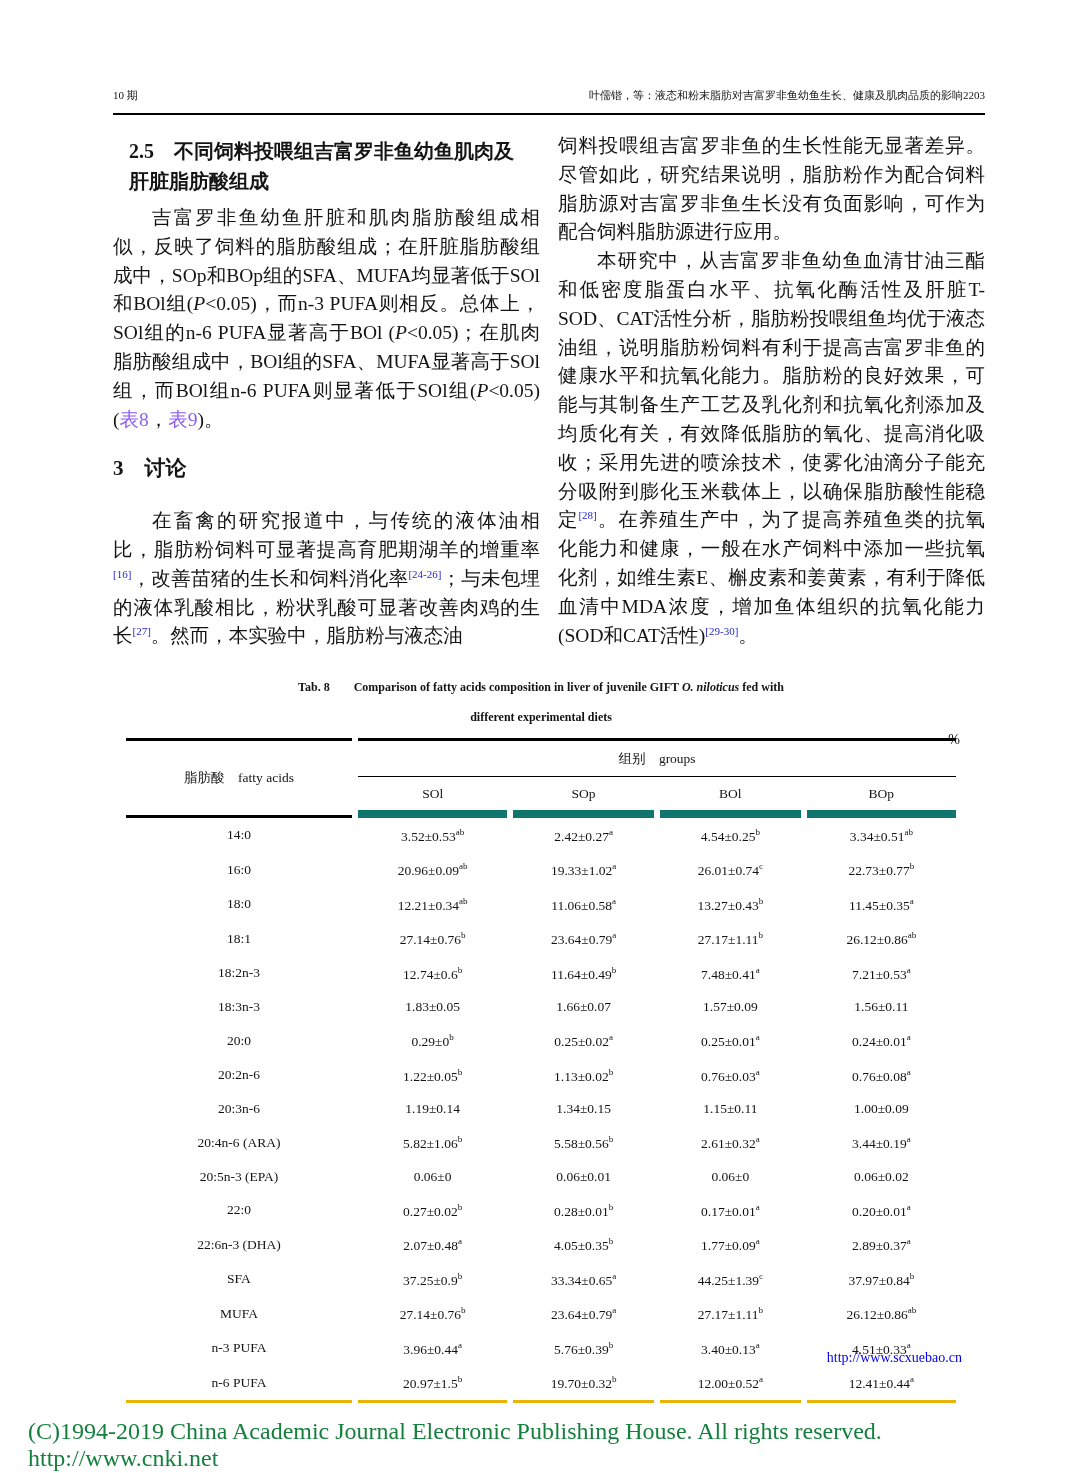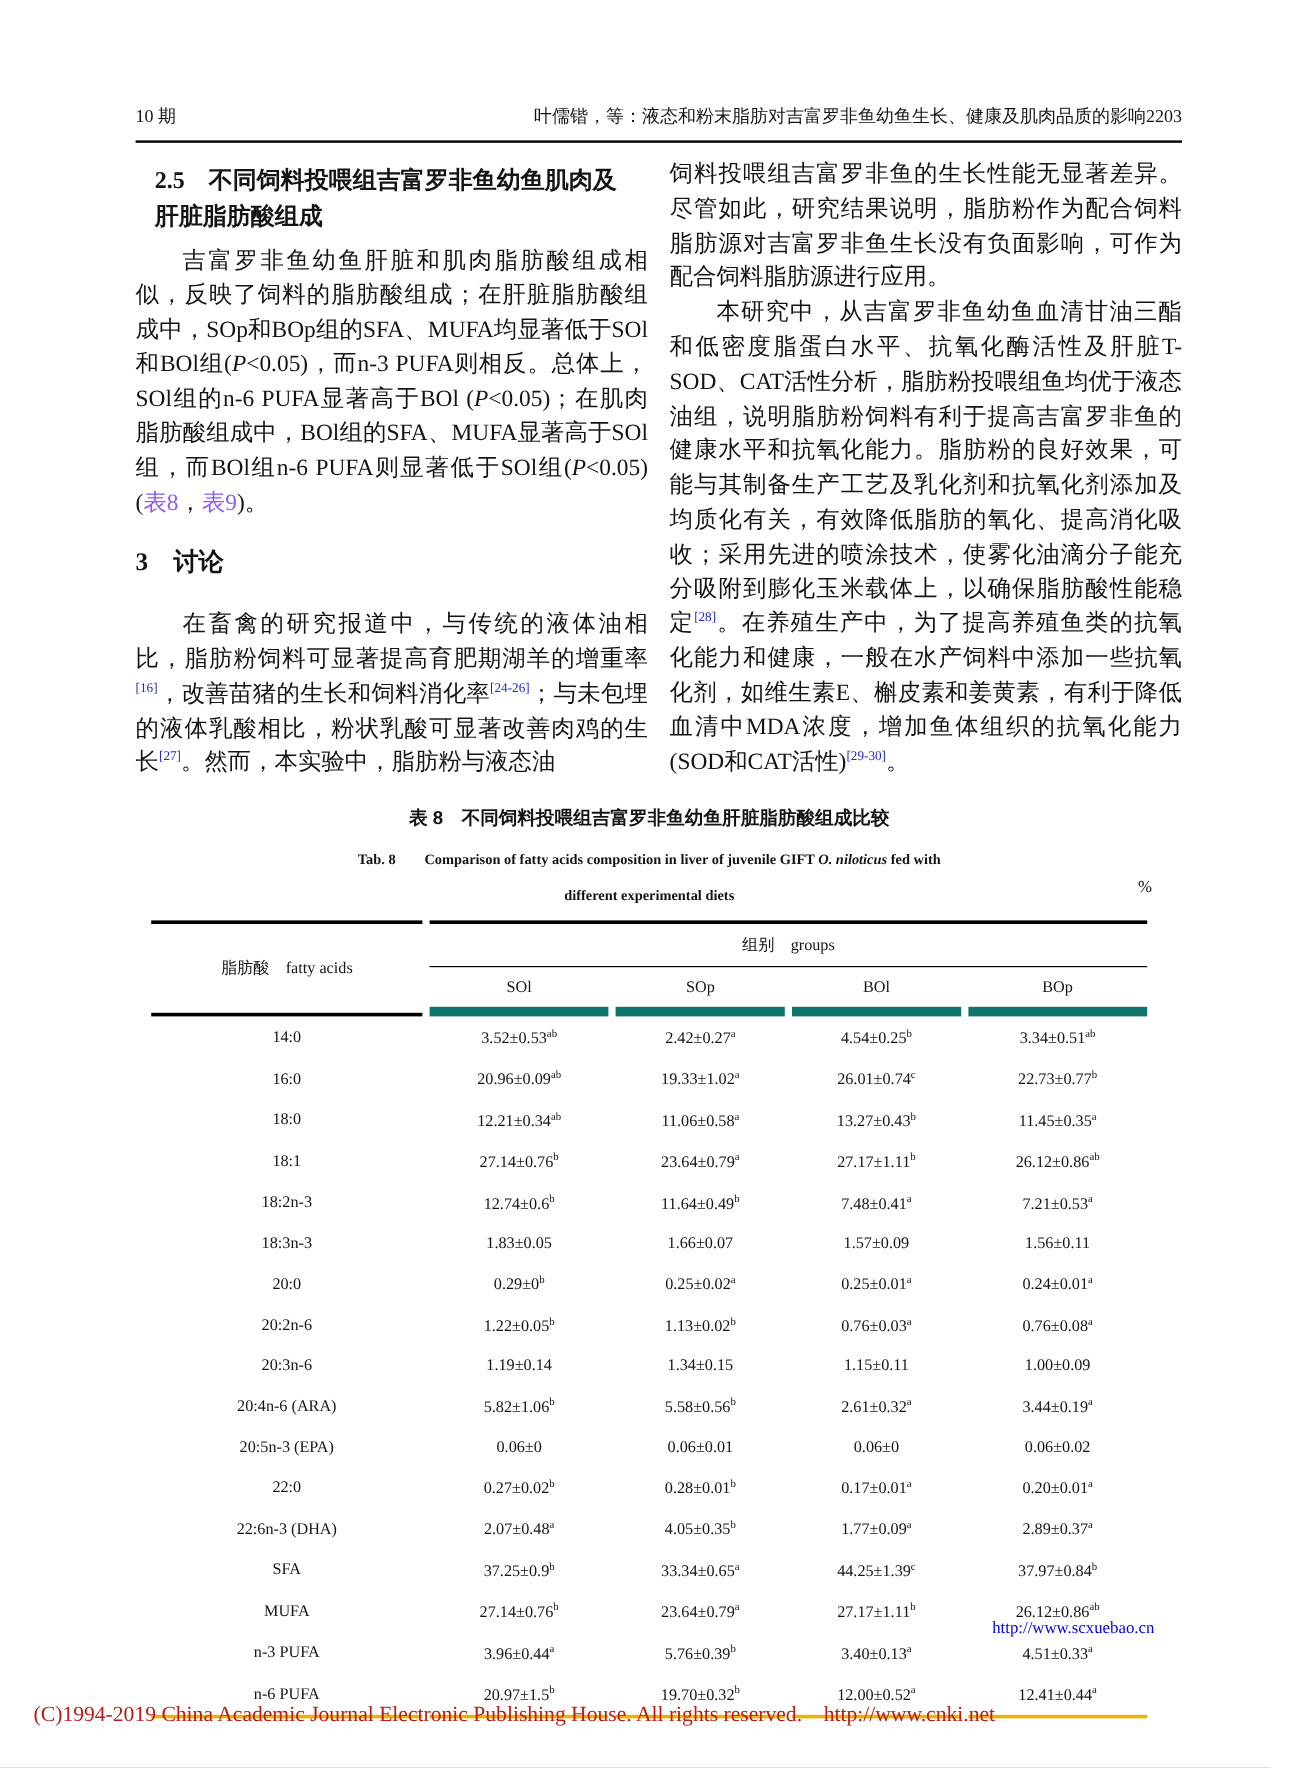--- a/index.html
+++ b/index.html
@@ -6,21 +6,21 @@
   body { background:#888; }
   .page {
     position:relative; width:1084px; height:1473px; margin:0 auto;
     background:#ffffff; overflow:hidden;
     font-family:"Liberation Serif","DejaVu Serif",serif; color:#141414;
   }
   
   .runhead {
     position:absolute; top:88px; left:113px; width:872px;
     display:flex; justify-content:space-between; align-items:baseline;
-    font-size:15px; padding-bottom:10px; border-bottom:2.5px solid #000;
+    font-size:11px; padding-bottom:10px; border-bottom:2.5px solid #000;
   }
   .runhead .ctr { flex:1; text-align:right; }
   
   .cols {
     position:absolute; top:132px; left:113px; width:872px;
     display:flex; gap:18px;
   }
   .col { width:427px; font-size:19.5px; line-height:28.8px; text-align:justify; }
   .sec-h { font-size:20px; font-weight:bold; line-height:30px; margin:4px 16px 8px; text-align:left; }
   .col p { text-indent:2em; }
@@ -42,21 +42,21 @@
   th.topcell { border-top:3px solid #000; }
   th.grouphdr { border-bottom:1.5px solid #000; padding:7px 0; }
   th.rowhdr { border-bottom:3px solid #000; }
   th.colhdr { border-bottom:8px solid #0f766e; padding:8px 0; }
   table.ft tbody tr:last-child td { border-bottom:3px solid #eab308; }
   td sup { font-size:9px; }
   
   .site-link { position:absolute; top:1350px; right:122px; color:#0000ee; font-size:14px; }
   .watermark {
     position:absolute; top:1418px; left:28px; width:1030px;
-    color:#b91c1c; font-size:18px; white-space:pre-wrap;
+    color:#15803d; font-size:24px; white-space:pre-wrap;
   }
 </style>
 </head>
 <body>
 
 <div class="page">
 
   <div class="runhead">
     <span>10 期</span>
     <span class="ctr">叶儒锴，等：液态和粉末脂肪对吉富罗非鱼幼鱼生长、健康及肌肉品质的影响</span>
@@ -70,21 +70,20 @@
       <div class="disc-h">3　讨论</div>
       <p>在畜禽的研究报道中，与传统的液体油相比，脂肪粉饲料可显著提高育肥期湖羊的增重率<sup class="cite">[16]</sup>，改善苗猪的生长和饲料消化率<sup class="cite">[24-26]</sup>；与未包埋的液体乳酸相比，粉状乳酸可显著改善肉鸡的生长<sup class="cite">[27]</sup>。然而，本实验中，脂肪粉与液态油</p>
     </div>
     <div class="col">
       <p class="noind">饲料投喂组吉富罗非鱼的生长性能无显著差异。尽管如此，研究结果说明，脂肪粉作为配合饲料脂肪源对吉富罗非鱼生长没有负面影响，可作为配合饲料脂肪源进行应用。</p>
       <p>本研究中，从吉富罗非鱼幼鱼血清甘油三酯和低密度脂蛋白水平、抗氧化酶活性及肝脏T-SOD、CAT活性分析，脂肪粉投喂组鱼均优于液态油组，说明脂肪粉饲料有利于提高吉富罗非鱼的健康水平和抗氧化能力。脂肪粉的良好效果，可能与其制备生产工艺及乳化剂和抗氧化剂添加及均质化有关，有效降低脂肪的氧化、提高消化吸收；采用先进的喷涂技术，使雾化油滴分子能充分吸附到膨化玉米载体上，以确保脂肪酸性能稳定<sup class="cite">[28]</sup>。在养殖生产中，为了提高养殖鱼类的抗氧化能力和健康，一般在水产饲料中添加一些抗氧化剂，如维生素E、槲皮素和姜黄素，有利于降低血清中MDA浓度，增加鱼体组织的抗氧化能力(SOD和CAT活性)<sup class="cite">[29-30]</sup>。</p>
     </div>
   </div>
 
   <div class="tblock">
-    <div class="cap-zh">表 8　不同饲料投喂组吉富罗非鱼幼鱼肝脏脂肪酸组成比较</div>
     <div class="cap-en">Tab. 8　　Comparison of fatty acids composition in liver of juvenile GIFT <i>O. niloticus</i> fed with</div>
     <div class="cap-en">different experimental diets</div>
     <span class="unit">%</span>
 
     <table class="ft">
       <thead>
         <tr>
           <th class="rowlabel topcell rowhdr" rowspan="2">脂肪酸　fatty acids</th>
           <th class="grouphdr topcell" colspan="4">组别　groups</th>
         </tr>

